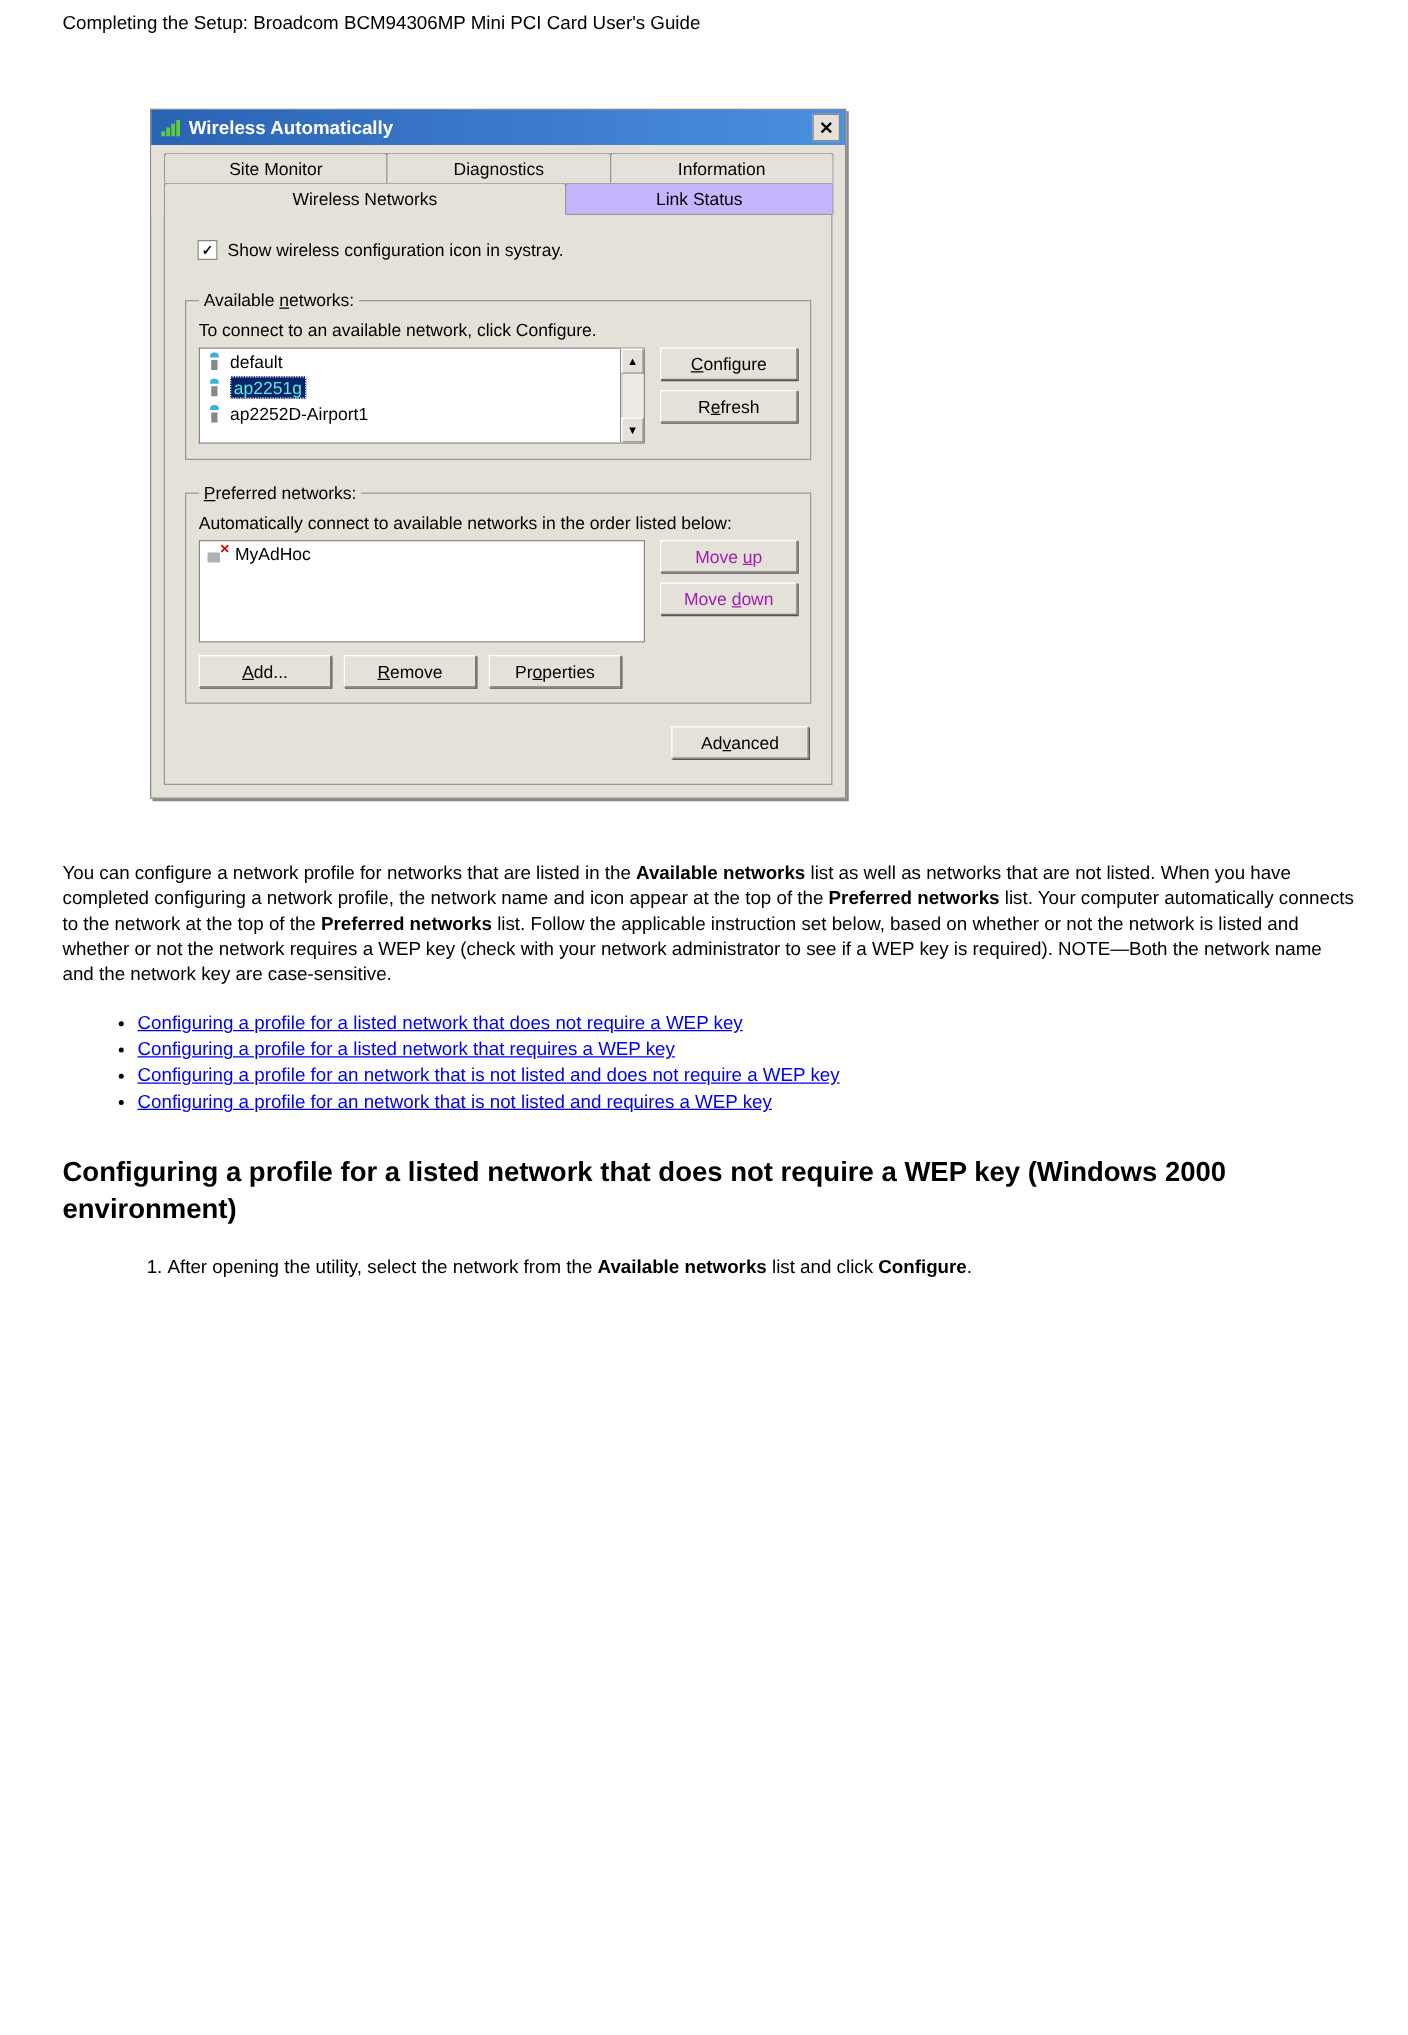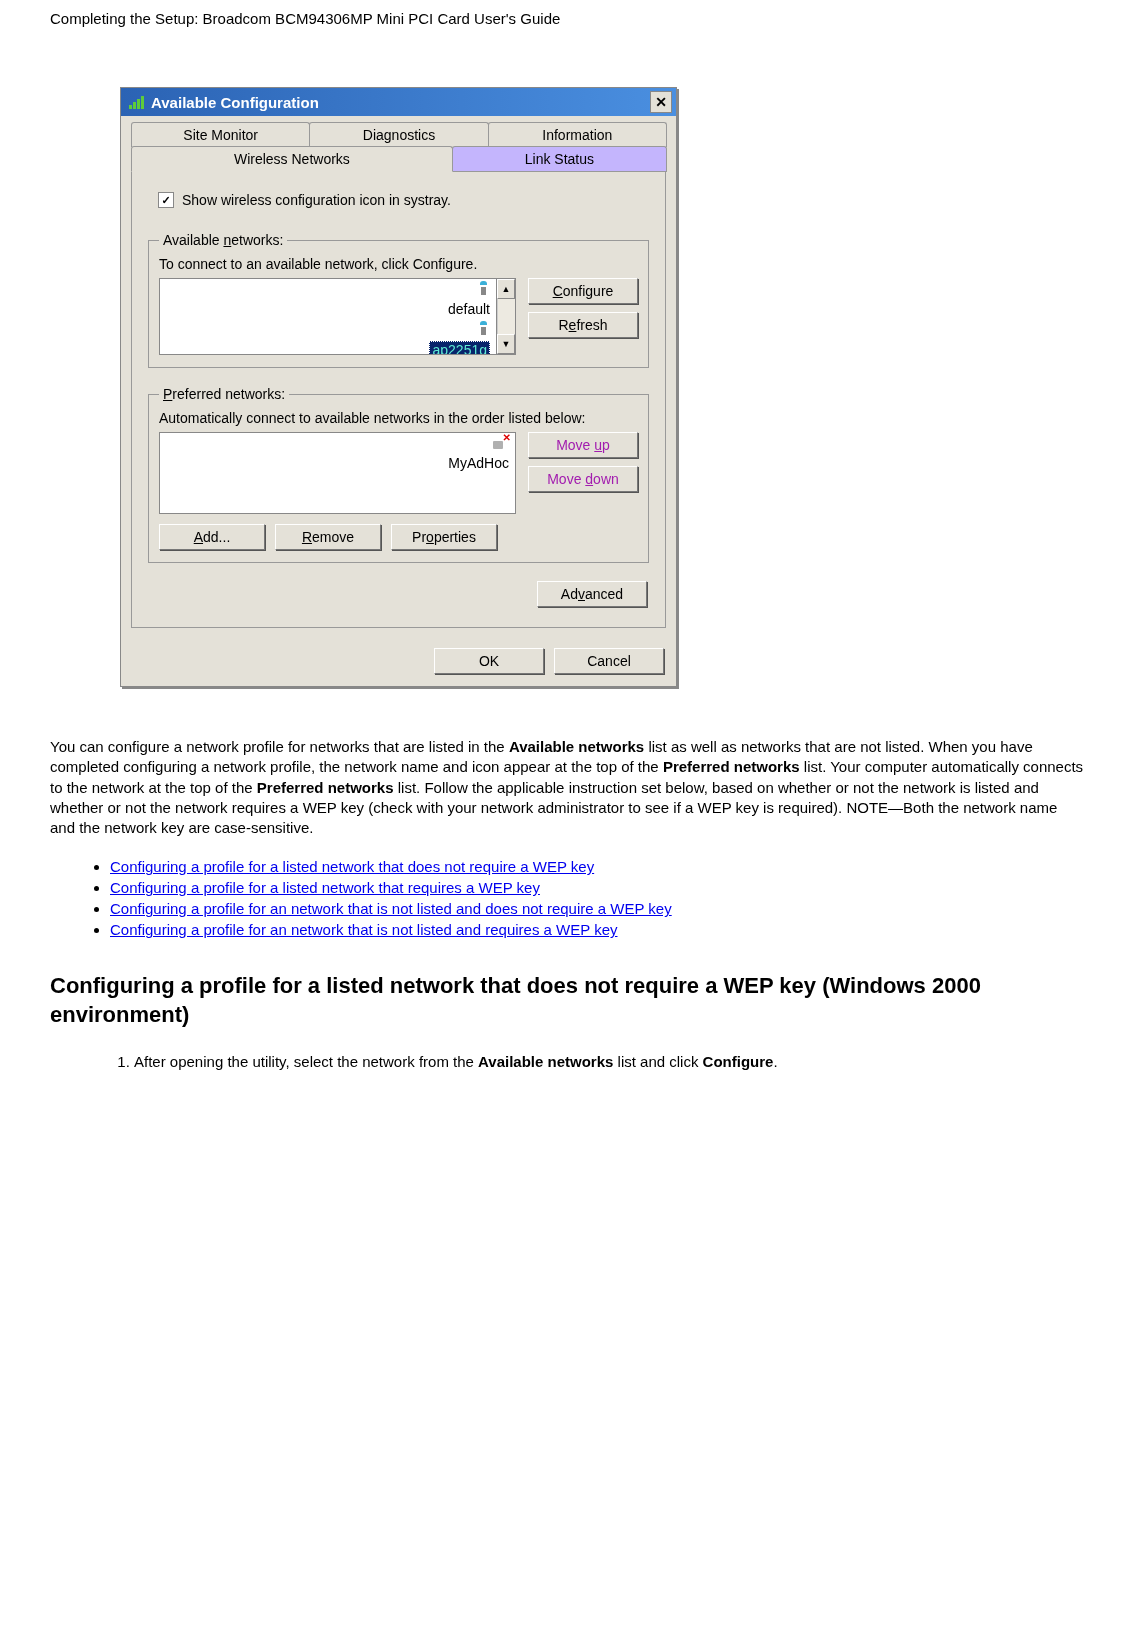--- a/index.html
+++ b/index.html
@@ -134,25 +134,24 @@
     height: 75px;
     display: flex;
     position: relative;
   }
   .list-items {
     flex: 1;
     overflow: hidden;
   }
   .list-item {
     display: flex;
-    align-items: flex-end;
+    align-items: center;
     gap: 6px;
     padding: 2px 6px;
     font-size: 14px;
-    flex-direction: column;
   }
   .list-item.selected .sel-inner {
     background: #08246B;
     color: #5eead4;
     border: 1px dotted #fff;
     padding: 0 2px;
   }
   .net-icon {
     width: 12px; height: 14px;
     position: relative;
@@ -306,21 +305,21 @@
 
   <div class="dialog">
     <div class="titlebar">
       <div class="titlebar-left">
         <div class="signal-icon">
             <span></span>
             <span></span>
             <span></span>
             <span></span>
           </div>
-        <span>Available Configuration</span>
+        <span>Wireless Automatically</span>
       </div>
       <div class="close-btn">✕</div>
     </div>
 
     <div class="tabs-area">
       <div class="tab-row top">
         <div class="tab">Site Monitor</div>
         <div class="tab">Diagnostics</div>
         <div class="tab">Information</div>
       </div>
@@ -404,24 +403,20 @@
         </div>
       </fieldset>
 
       <div class="adv-row">
         <div class="win-btn">
             <span><span>Ad</span><span class="under">v</span><span>anced</span></span>
           </div>
       </div>
     </div>
 
-    <div class="footer-btns">
-      <div class="win-btn">OK</div>
-      <div class="win-btn">Cancel</div>
-    </div>
   </div>
 
   <div class="body-text">
     <span>You can configure a network profile for networks that are listed in the </span><b>Available networks</b><span> list as well as networks that are not listed. When you have completed configuring a network profile, the network name and icon appear at the top of the </span><b>Preferred networks</b><span> list. Your computer automatically connects to the network at the top of the </span><b>Preferred networks</b><span> list. Follow the applicable instruction set below, based on whether or not the network is listed and whether or not the network requires a WEP key (check with your network administrator to see if a WEP key is required). NOTE—Both the network name and the network key are case-sensitive.</span>
   </div>
 
   <ul class="links">
     <li><a href="#">Configuring a profile for a listed network that does not require a WEP key</a></li>
     <li><a href="#">Configuring a profile for a listed network that requires a WEP key</a></li>
     <li><a href="#">Configuring a profile for an network that is not listed and does not require a WEP key</a></li>

